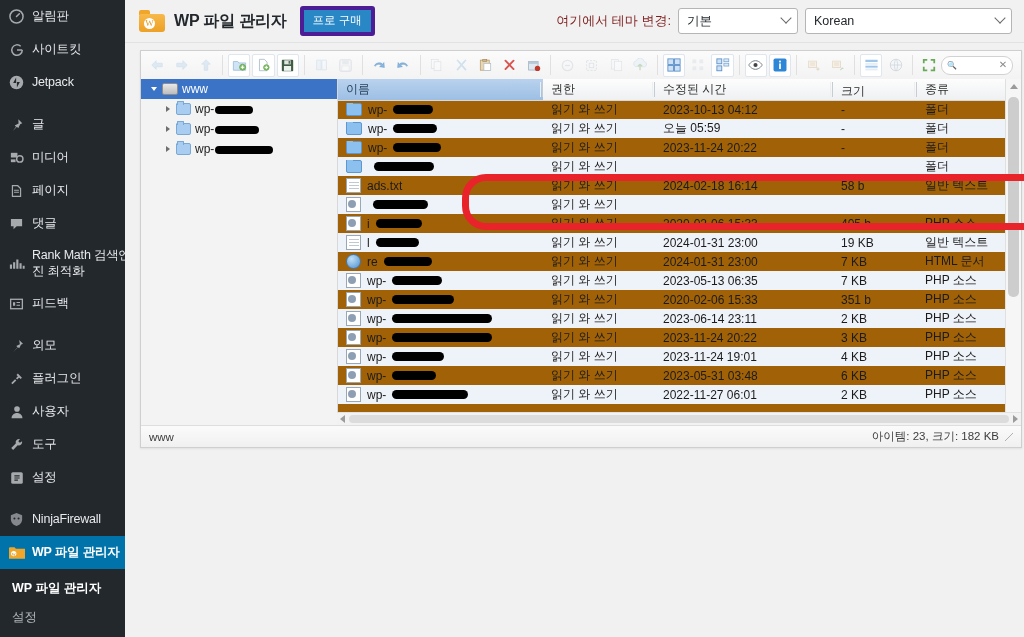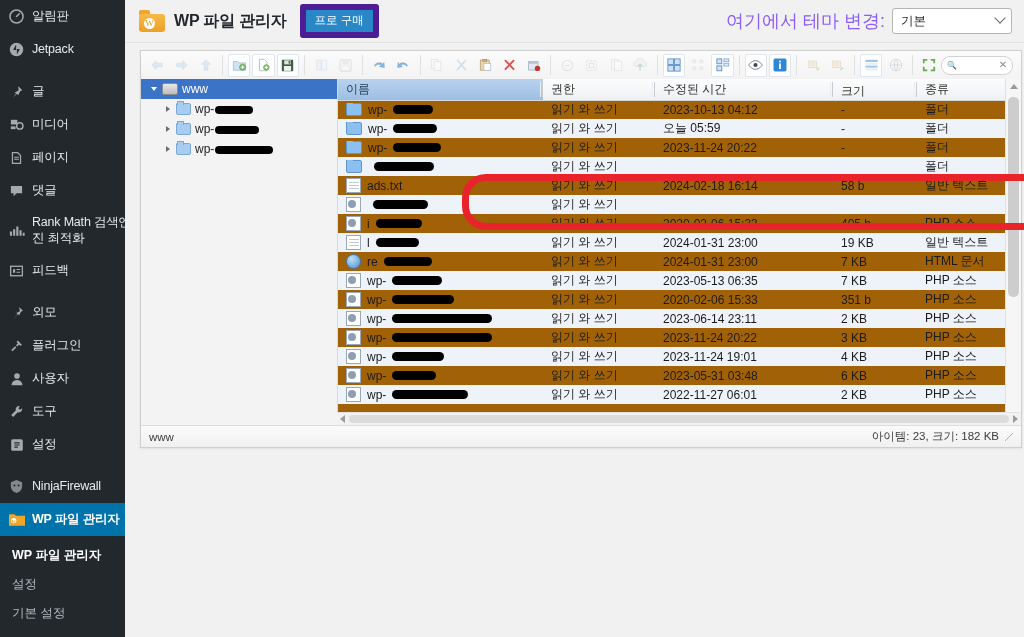--- a/index.html
+++ b/index.html
@@ -62,26 +62,26 @@
     position:absolute;left:0;top:4px;width:26px;height:18px;
     background:linear-gradient(#f7b94a,#eda025);border-radius:2px 3px 3px 3px;
   }
   .wp-logo .glyph{
     position:absolute;left:5px;top:8px;width:11px;height:11px;border-radius:50%;
     background:#fff;color:#e39b23;font-size:9px;line-height:11px;text-align:center;
     font-family:"Liberation Serif",serif;
   }
   #app-title{font-size:16px;font-weight:700;color:#23282d;letter-spacing:-0.2px;}
   #pro-btn{
-    margin-left:13px;background:#2a87c6;color:#fff;border:6px solid #4c1d95;
+    margin-left:13px;background:#2a87c6;color:#fff;border:4px solid #4c1d95;
     font-size:11.5px;padding:4px 9px 5px;border-radius:3px;cursor:pointer;
     font-weight:400;line-height:1.1;
   }
   #theme-area{margin-left:auto;display:flex;align-items:center;gap:7px;}
-  #theme-label{font-size:18px;color:#8b5cf6;}
+  #theme-label{font-size:13px;color:#7f1d1d;}
   .sel{
     position:relative;background:#fff;border:1px solid #b5b5b5;border-radius:3px;
     height:24px;display:flex;align-items:center;padding:0 22px 0 8px;
     font-size:12.5px;color:#23282d;cursor:pointer;
   }
   .sel .cv{
     position:absolute;right:7px;top:50%;margin-top:-2px;
     width:7px;height:7px;border-right:1.6px solid #6a6a6a;border-bottom:1.6px solid #6a6a6a;
     transform:translateY(-50%) rotate(45deg);margin-top:-3px;
   }
@@ -199,20 +199,29 @@
           <span class="sb-ico">
             <svg width="15" height="15" viewBox="0 0 16 16">
               <circle cx="8" cy="8" r="7" fill="none" stroke="currentColor" stroke-width="1.6"></circle>
               <path d="M8 8 L11 5" stroke="currentColor" stroke-width="1.6" stroke-linecap="round"></path>
             </svg>
           </span>
           <span class="lbl">알림판</span>
         </div>
         <div class="sb-item">
           <span class="sb-ico">
+            <svg width="14" height="14" viewBox="0 0 16 16">
+              <path d="M14 8a6 6 0 1 1-1.8-4.2" fill="none" stroke="currentColor" stroke-width="1.7"></path>
+              <path d="M8 8h6" stroke="currentColor" stroke-width="1.7"></path>
+            </svg>
+          </span>
+          <span class="lbl">사이트킷</span>
+        </div>
+        <div class="sb-item">
+          <span class="sb-ico">
             <svg width="15" height="15" viewBox="0 0 16 16">
               <circle cx="8" cy="8" r="7.2" fill="currentColor"></circle>
               <path d="M7.6 2.6v6H4.4zM8.4 13.4v-6h3.2z" fill="#23282d"></path>
             </svg>
           </span>
           <span class="lbl">Jetpack</span>
         </div>
         <div class="sb-item gap-top">
           <span class="sb-ico">
             <svg width="14" height="14" viewBox="0 0 16 16">
@@ -346,20 +355,24 @@
       </div>
       <span id="app-title">WP 파일 관리자</span>
       <button id="pro-btn">프로 구매</button>
 
       <div id="theme-area">
         <span id="theme-label">여기에서 테마 변경:</span>
         <div class="sel" id="sel-theme">
           <span>기본</span>
           <i class="cv"></i>
         </div>
+        <div class="sel" id="sel-lang">
+          <span>Korean</span>
+          <i class="cv"></i>
+        </div>
       </div>
     </div>
 
     <div id="fm">
 
       <div id="fm-toolbar">
           <div class="tbi dim">
             <svg width="14" height="14" viewBox="0 0 16 16">
               <path d="M7 3 2 8l5 5v-3h7V6H7z" fill="#a8cbe8" stroke="#7fb0d6" stroke-width=".8"></path>
             </svg>

